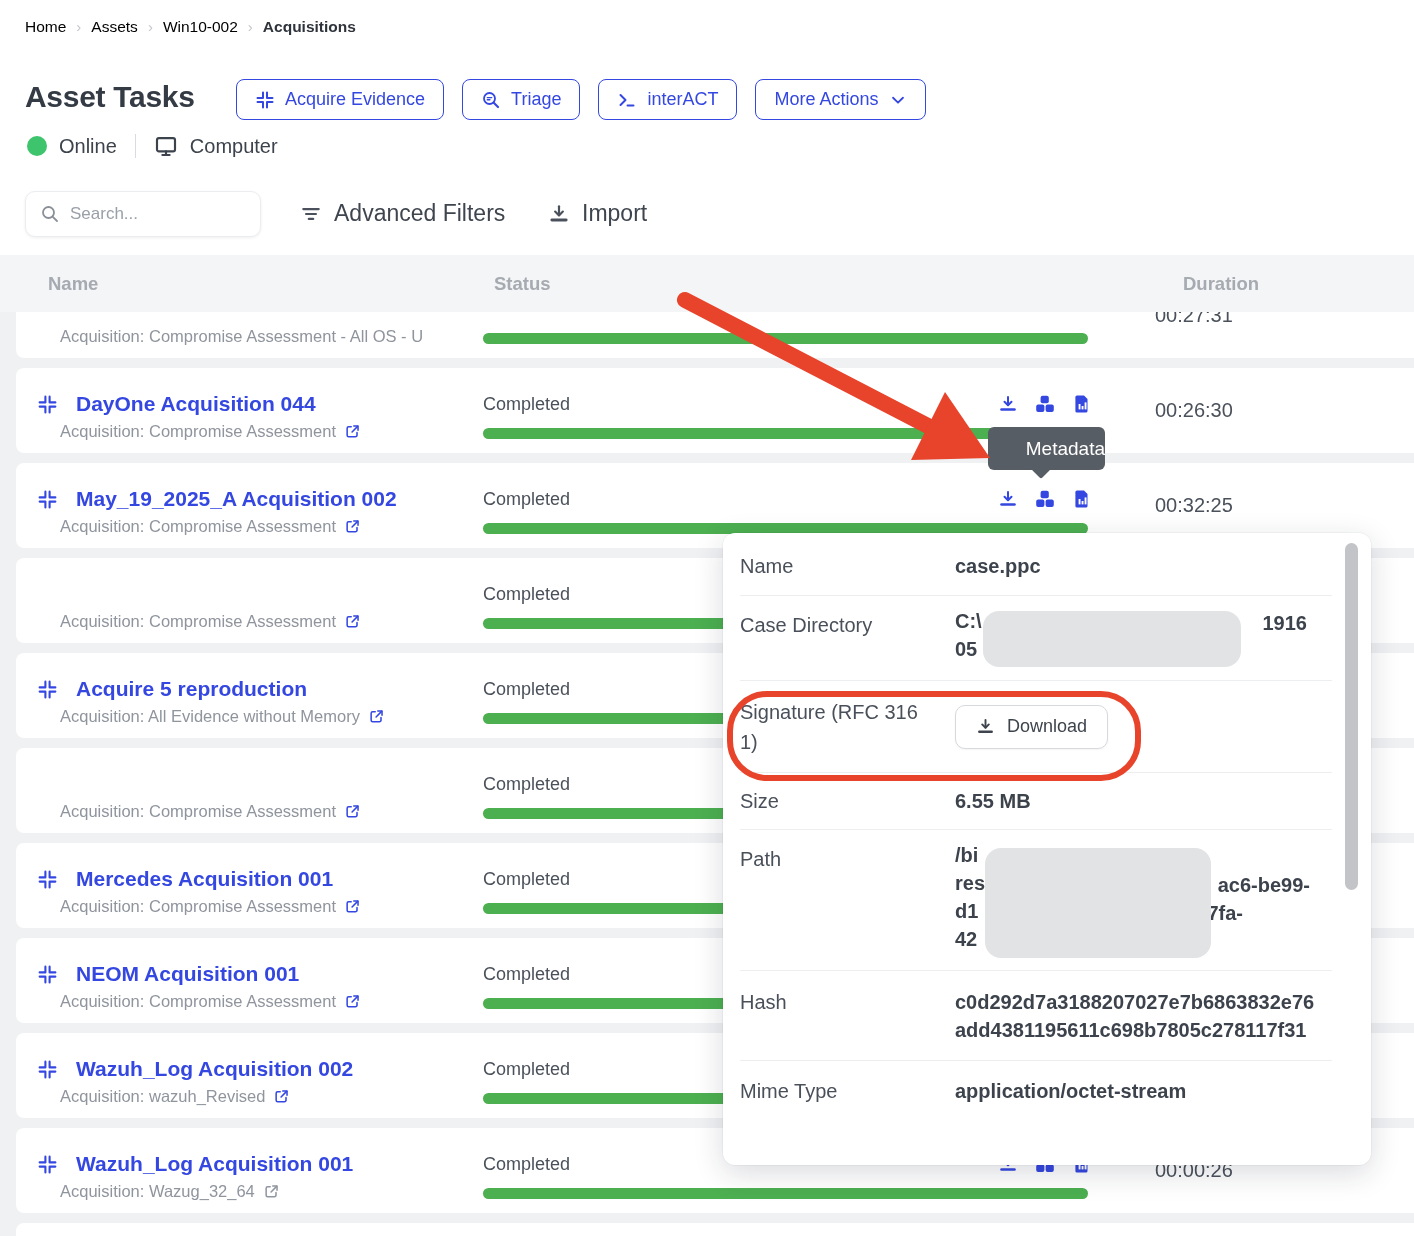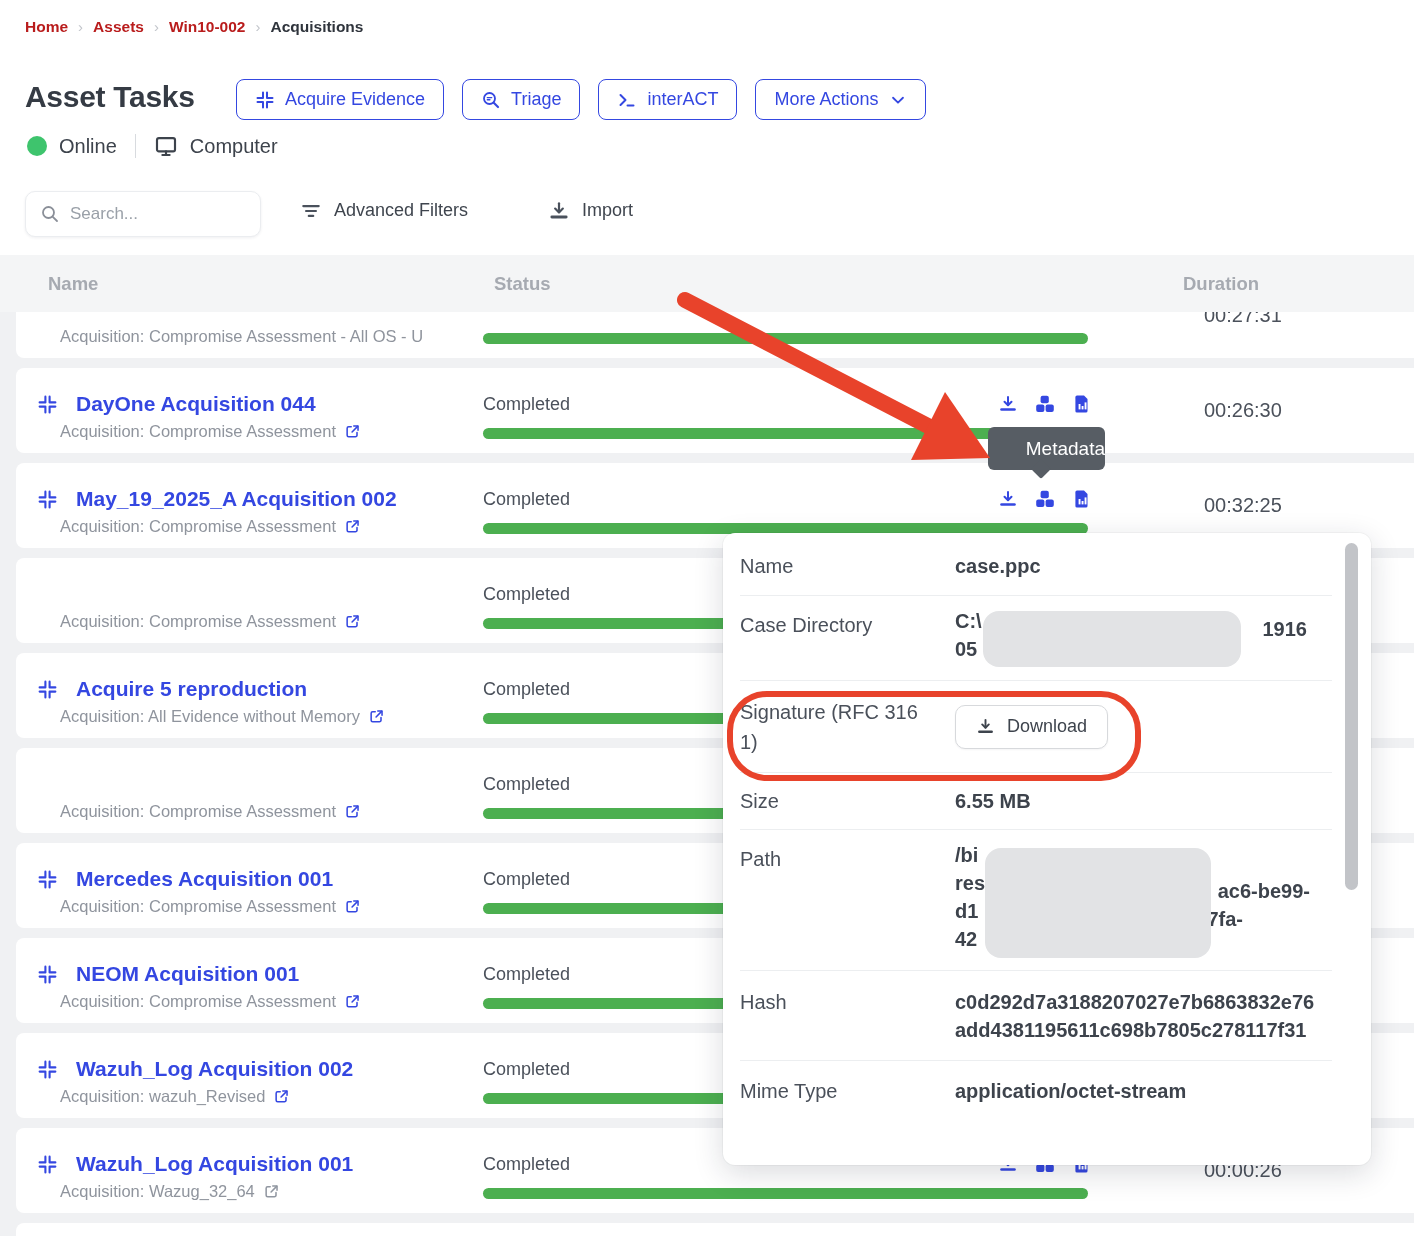--- a/index.html
+++ b/index.html
@@ -5,21 +5,21 @@
   * { margin:0; padding:0; box-sizing:border-box; }
   html,body { width:1414px; height:1236px; }
   body { font-family:"Liberation Sans", sans-serif; background:#fff; position:relative; overflow:hidden;
          -webkit-font-smoothing:antialiased; color:#3d434c; }
   .icon { display:inline-flex; align-items:center; justify-content:center; flex:0 0 auto; }
   .icon svg { display:block; }
 
   
   .breadcrumb { position:absolute; left:25px; top:18px; display:flex; align-items:center; gap:10px;
                 font-size:15.5px; color:#9a9ea5; }
-  .breadcrumb .crumb { color:#b91c1c;font-weight:bold; }
+  .breadcrumb .crumb { color:#000000; }
   .breadcrumb .sep { color:#c2c5cb; font-size:15px; transform:translateY(-1px); }
   .breadcrumb .current { color:#2f343c; font-weight:700; }
 
   .page-title { position:absolute; left:25px; top:80px; font-size:30px; font-weight:700; color:#353b44; letter-spacing:-.3px; }
 
   .actions { position:absolute; left:236px; top:79px; display:flex; gap:18px; }
   .btn { height:41px; display:flex; align-items:center; gap:10px; padding:18px 18px; background:#fff;
          border:1px solid var(--accent); border-radius:8px; color:var(--accent); font-size:18px; font-weight:500;
          cursor:pointer; }
   .btn .icon { color:var(--accent); }
@@ -28,21 +28,21 @@
                 font-size:20px; color:#3d434c; }
   .dot { width:20px; height:20px; border-radius:50%; background:var(--online); }
   .vbar { width:1px; height:24px; background:#d8dbdf; margin:0 6px; }
 
   .search-box { position:absolute; left:25px; top:191px; width:236px; height:46px; background:#fff;
                 border:1px solid #ebedf0; border-radius:10px; box-shadow:0 1px 3px rgba(30,35,60,.07);
                 display:flex; align-items:center; gap:10px; padding:0 14px; color:#8a8f98; }
   .search-box input { border:none; outline:none; font-size:17px; color:#3d434c; width:160px;
                       font-family:"Liberation Sans",sans-serif; background:transparent; }
   .search-box input::placeholder { color:#9aa0a8; }
-  .tool-link { position:absolute; top:200px; display:flex; align-items:flex-start; gap:12px; font-size:18px;
+  .tool-link { position:absolute; top:200px; display:flex; align-items:center; gap:12px; font-size:23px;
                color:#3f454e; cursor:pointer; }
   .tool-link .icon { color:#4a515c; }
   #advFilters { left:300px; }
   #importLink { left:548px; }
 
   
   .thead { position:absolute; left:0; top:255px; width:1414px; height:57px; background:#f4f5f6; }
   .thead span { position:absolute; top:18px; font-size:18.5px; font-weight:600; color:#a6aab1; }
   .th-name { left:48px; } .th-status { left:494px; } .th-duration { left:1183px; }
 
@@ -56,21 +56,21 @@
   .row-sub { position:absolute; left:44px; top:54px; font-size:16.5px; color:#8f949d; display:flex;
              align-items:center; gap:8px; }
   .row-sub .icon { color:var(--accent); }
   .row-sub.graylink .icon { color:#9096a0; }
   .row-sub.clip { max-width:400px; overflow:hidden; white-space:nowrap; }
   .row-status { position:absolute; left:467px; top:26px; font-size:18px; color:#4b515b; }
   .row-bar { position:absolute; left:467px; top:60px; width:605px; height:11px; border-radius:6px;
              background:var(--green); }
   .row-icons { position:absolute; left:982px; top:26px; display:flex; gap:17px; }
   .row-icons .icon { color:var(--accent); cursor:pointer; }
-  .row-duration { position:absolute; left:1188px; top:31px; font-size:20px; color:#4b515b;text-align:center; }
+  .row-duration { position:absolute; left:1139px; top:31px; font-size:20px; color:#4b515b;text-align:center; }
 
   
   .tooltip { position:absolute; left:988px; top:427px; width:117px; height:43px; background:var(--tooltipbg);
              border-radius:6px; color:#fff; font-size:19px; display:flex; align-items:center; justify-content:flex-end;
              z-index:30; }
   .tooltip .caret { position:absolute; left:46px; bottom:-6px; width:14px; height:14px; background:var(--tooltipbg);
                     transform:rotate(45deg); border-radius:2px; }
 
   
   .popover { position:absolute; left:723px; top:533px; width:648px; height:632px; background:#fff;
@@ -86,21 +86,21 @@
   .pop-value { width:360px; font-size:20px; font-weight:600; color:#3d434c; line-height:28px;
                word-break:break-all; padding-top:1px; }
   .pop-row.r-name { padding:15px 0 14px; }
   .pop-row.r-size { padding:13px 0; }
   .pop-row.r-button { min-height:92px; align-items:center; padding:14px 0; }
   .pop-row.r-hash { padding:16px 0; }
   .pop-row.r-mime { padding:15px 0; }
   .red-lines { position:relative; width:360px; }
   .red-line { position:relative; height:28px; }
   .red-line .lfrag { position:absolute; left:0; top:0; font-size:20px; font-weight:600; color:#3d434c; }
-  .red-line .rfrag { position:absolute; top:8px; font-size:20px; font-weight:600; color:#3d434c; }
+  .red-line .rfrag { position:absolute; top:2px; font-size:20px; font-weight:600; color:#3d434c; }
   .redaction { position:absolute; background:#e2e3e5; border-radius:16px; z-index:5; }
   .dl-btn { display:flex; align-items:center; gap:12px; height:44px; padding:0 20px; background:#fff;
             border:1px solid #d7d9dc; border-radius:10px; font-size:18px; font-weight:400; color:#3e444d;
             cursor:pointer; box-shadow:0 1px 2px rgba(30,35,60,.05); }
   .dl-btn .icon { color:#3e444d; }
 
   
   .annot-rect { position:absolute; left:727px; top:691px; width:414px; height:90px; border:6px solid var(--red);
                 border-radius:40px; z-index:60; pointer-events:none; }
   .annot-arrow { position:absolute; left:640px; top:268px; z-index:70; pointer-events:none; }

